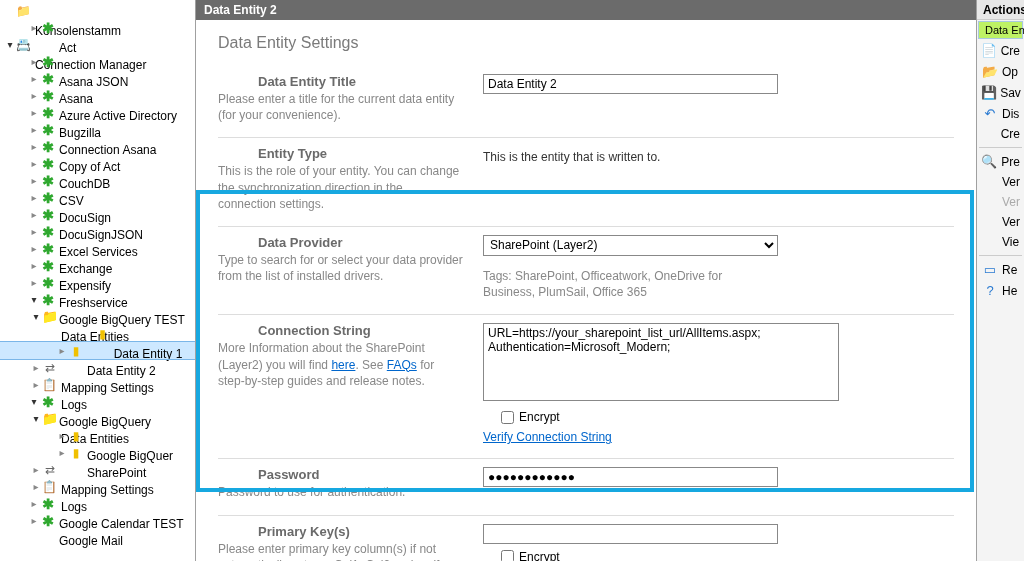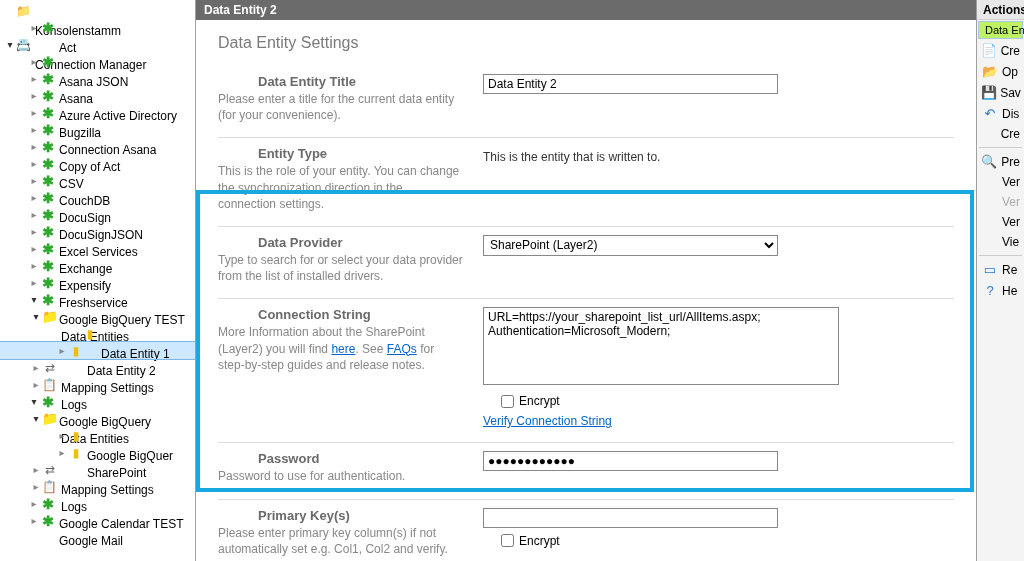--- a/index.html
+++ b/index.html
@@ -22,21 +22,21 @@
 .conn-mgr::before { content: "📇"; }
 .entity-ico { color: #e6b800; font-size: 12px; }
 .entity-ico::before { content: "▮"; color:#f0c000; }
 .map-ico::before { content: "⇄"; color:#666; }
 .log-ico::before { content: "📋"; }
 .label { color: #000; margin-top: 40px; }
 .ind-1 { padding-left: 4px; }
 .ind-3 { padding-left: 28px; }
 .ind-4 { padding-left: 30px; }
 .ind-5 { padding-left: 56px; }
-.ind-6 { padding-left: 70px; }
+.ind-6 { padding-left: 70px; justify-content: center; }
 
 .main-panel { flex: 1; display: flex; flex-direction: column; overflow: hidden; }
 .title-bar { background: #6b6b6b; color: #fff; padding: 3px 8px; font-weight: bold; font-size: 12px; height: 20px; }
 .content { padding: 14px 22px; overflow: auto; flex: 1; position: relative; }
 .page-heading { color: #7a7a7a; font-size: 16px; font-weight: normal; margin-bottom: 14px; }
 .section { display: flex; border-top: 1px solid #ddd; padding: 8px 0 14px 0; align-items: flex-start; }
 .section.first { border-top: none; }
 .sec-left { width: 265px; padding-right: 20px; }
 .sec-title { color: #6a6a6a; font-weight: bold; font-size: 13px; margin-bottom: 2px; margin-left: 40px; }
 .sec-desc { color: #888; font-size: 12px; line-height: 1.35; }
@@ -107,26 +107,26 @@
         <span class="label">Connection Asana</span>
       </div>
     <div class="tree-row ind-3">
         <span class="arrow closed"></span>
         <span class="node-icon puzzle"></span>
         <span class="label">Copy of Act</span>
       </div>
     <div class="tree-row ind-3">
         <span class="arrow closed"></span>
         <span class="node-icon puzzle"></span>
+        <span class="label">CouchDB</span>
+      </div>
+    <div class="tree-row ind-3">
+        <span class="arrow closed"></span>
+        <span class="node-icon puzzle"></span>
         <span class="label">CSV</span>
-      </div>
-    <div class="tree-row ind-3">
-        <span class="arrow closed"></span>
-        <span class="node-icon puzzle"></span>
-        <span class="label">CouchDB</span>
       </div>
     <div class="tree-row ind-3">
         <span class="arrow closed"></span>
         <span class="node-icon puzzle"></span>
         <span class="label">DocuSign</span>
       </div>
     <div class="tree-row ind-3">
         <span class="arrow closed"></span>
         <span class="node-icon puzzle"></span>
         <span class="label">DocuSignJSON</span>
@@ -250,20 +250,21 @@
         </div>
     </div>
 
     <div class="section">
       <div class="sec-left">
         <div class="sec-title">Data Provider</div>
         <div class="sec-desc">Type to search for or select your data provider from the list of installed drivers.</div>
       </div>
       <div class="sec-right">
         <select class="sel-input"><option>SharePoint (Layer2)</option></select>
+        <div class="tags">Tags: SharePoint, Officeatwork, OneDrive for Business, PlumSail, Office 365</div>
       </div>
     </div>
 
     <div class="section">
       <div class="sec-left">
         <div class="sec-title">Connection String</div>
         <div class="sec-desc"><span>More Information about the SharePoint (Layer2) you will find </span><a>here</a><span>. See </span><a>FAQs</a><span> for step-by-step guides and release notes.</span></div>
       </div>
       <div class="sec-right">
         <textarea class="txtarea" style="">URL=https://your_sharepoint_list_url/AllItems.aspx;

